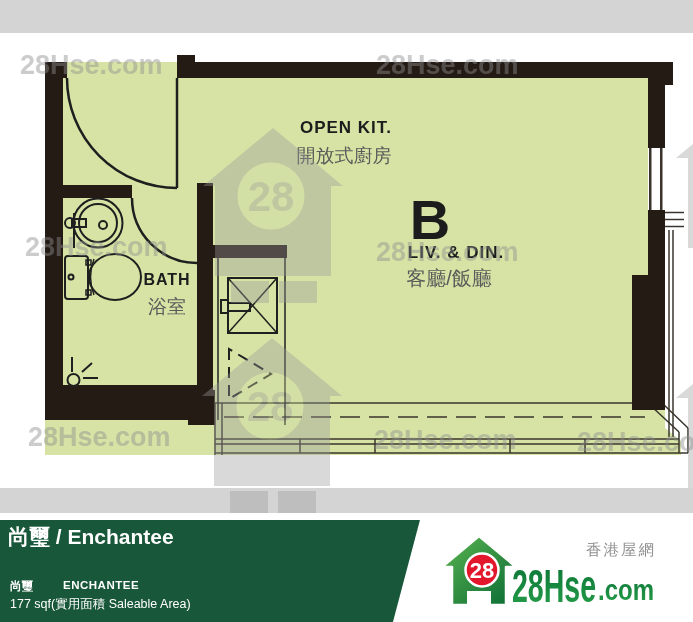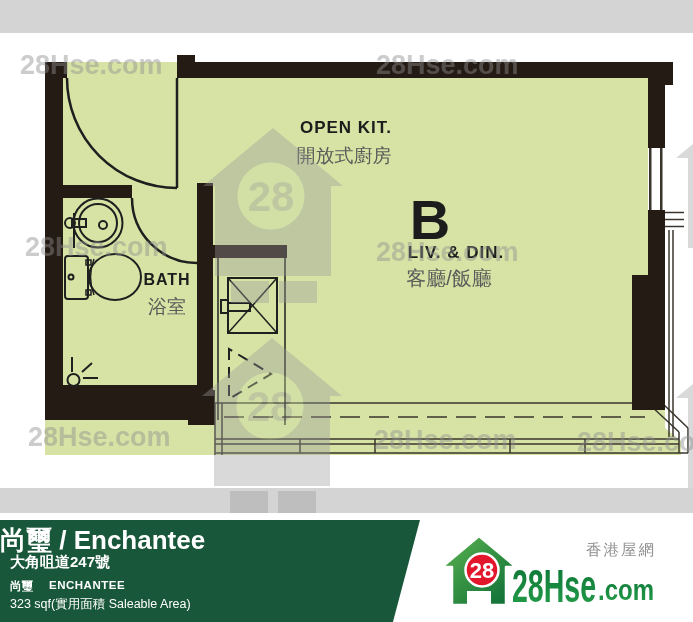--- a/index.html
+++ b/index.html
@@ -9,23 +9,23 @@
   }
   #plan-svg{position:absolute;left:0;top:0;}
   
   #footer{position:absolute;left:0;top:520px;width:693px;height:102px;background:#ffffff;}
   #footer-green{
     position:absolute;left:0;top:0;width:100%;height:100%;
     background:#19573a;
     clip-path:polygon(0 0,60.6% 0,56.7% 100%,0 100%);
   }
   .ft{position:absolute;color:#ffffff;white-space:nowrap;}
-  #footer-title{left:0;top:523px;font-size:26px;font-weight:bold;}
+  #footer-title{left:8px;top:523px;font-size:21px;font-weight:bold;}
   #footer-address{left:10px;top:553px;font-size:15px;font-weight:600;}
-  #footer-nameline{left:10px;top:579px;font-size:11.5px;font-weight:bold;display:flex;}
+  #footer-nameline{left:10px;top:579px;font-size:11.5px;font-weight:bold;display:flex;gap:14px;}
   #footer-nameline .en{letter-spacing:.5px;margin-left:16px;}
   #footer-area{left:10px;top:596px;font-size:12.5px;}
   #logo-svg{position:absolute;left:440px;top:534px;}
 </style>
 </head>
 <body>
 
 <div id="stage">
 
   <svg id="plan-svg" width="693" height="520" viewBox="0 0 693 520">
@@ -191,26 +191,25 @@
       <text x="374" y="449">28Hse.com</text>
       <text x="577" y="451">28Hse.com</text>
     </g>
   </svg>
 
   <div id="footer">
     <div id="footer-green"></div>
   </div>
 
   <div class="ft" id="footer-title">尚璽 / Enchantee</div>
-  <div class="ft" id="footer-address">大角咀道247號</div>
   <div class="ft" id="footer-nameline">
     <span class="zh">尚璽</span>
     <span class="en">ENCHANTEE</span>
   </div>
-  <div class="ft" id="footer-area">323 sqf(實用面積 Saleable Area)</div>
+  <div class="ft" id="footer-area">177 sqf(實用面積 Saleable Area)</div>
 
   <svg id="logo-svg" width="253" height="86" viewBox="0 0 253 86">
     <g>
       <polygon points="39,2 2,33 12,33 12,71 66,71 66,33 76,33" fill="url(#houseGrad2)" stroke="#ffffff" stroke-width="2.5" stroke-linejoin="round"></polygon>
       <defs>
         <linearGradient id="houseGrad2" x1="0" y1="0" x2="1" y2="1">
           <stop offset="0" stop-color="#5cb550"></stop>
           <stop offset="1" stop-color="#0a6b35"></stop>
         </linearGradient>
         <linearGradient id="brandGrad" x1="0" y1="0" x2="0" y2="1">

